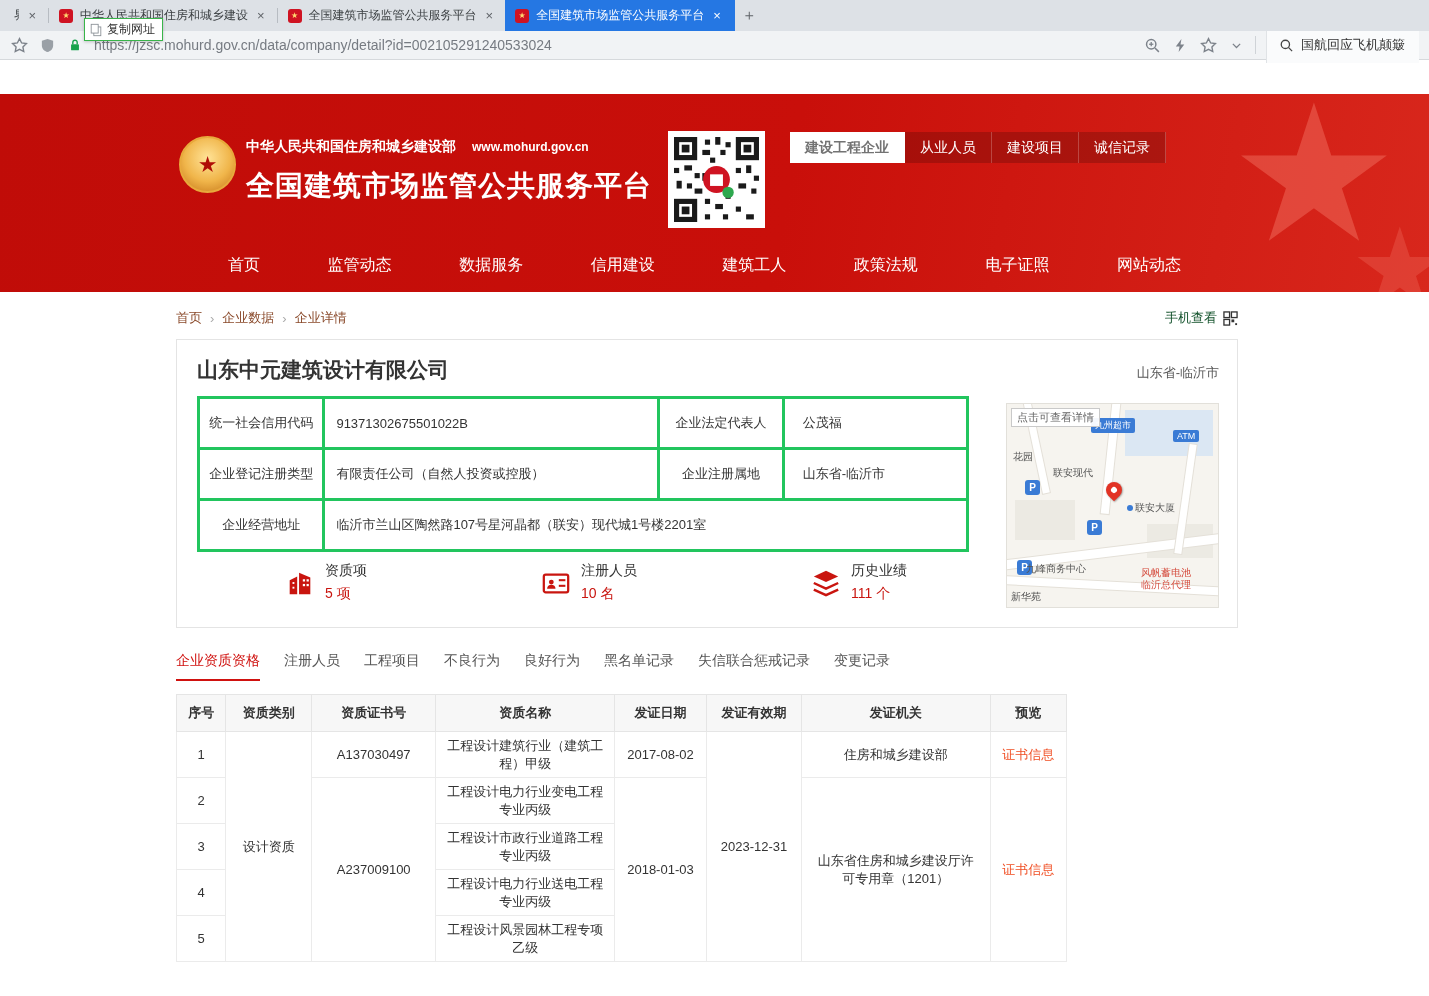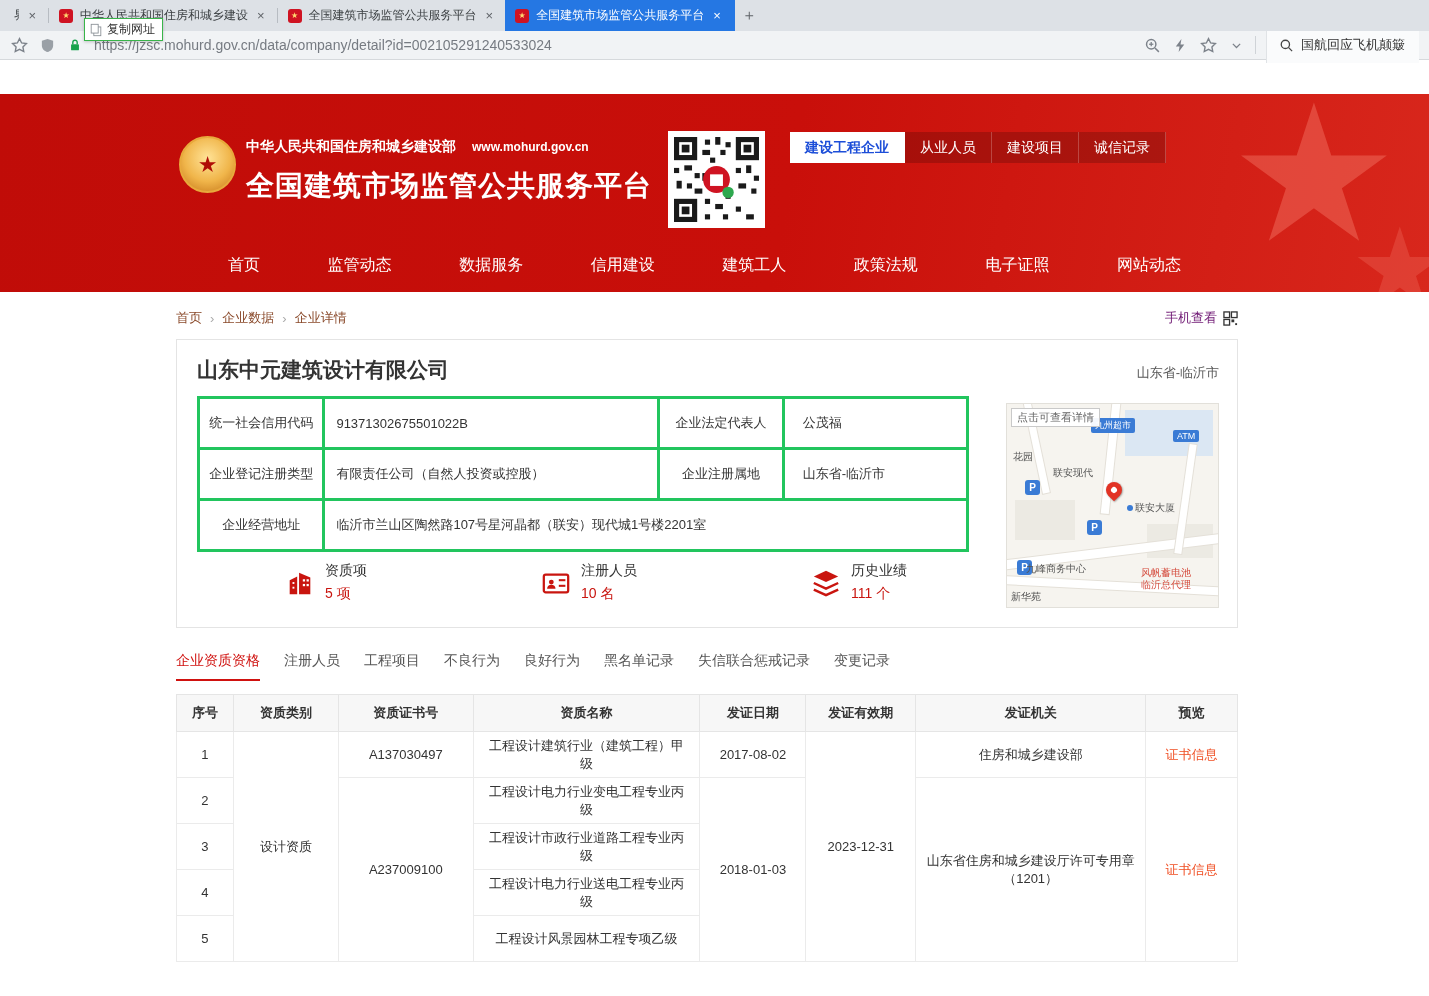--- a/index.html
+++ b/index.html
@@ -41,35 +41,35 @@
             color:#b00d06; font-size:22px; }
   .brand { position:absolute; left:246px; top:44px; color:#fff; }
   .brand-line1 { font-size:14px; font-weight:bold; display:flex; gap:16px; align-items:baseline; }
   .brand-line1 .site { font-size:12px; font-weight:bold; }
   .brand-title { margin-top:11px; font-size:28px; font-weight:bold; letter-spacing:1px; }
   .qrbox { position:absolute; left:668px; top:37px; width:97px; height:97px; background:#fff; padding:6px; }
   .searchbox { position:absolute; left:790px; top:38px; width:447px; }
   .stabs { display:flex; height:31px; }
   .stab { padding:0 15px; display:flex; align-items:center; color:#fff; font-size:14px; cursor:pointer;
           background:rgba(0,0,0,.18); border-right:1px solid rgba(255,255,255,.22); }
-  .stab.active { background:#fff; color:#1d4ed8; font-weight:bold; }
+  .stab.active { background:#fff; color:#737373; font-weight:bold; }
   .srow { display:flex; }
   .srow input { width:385px; height:37px; border:none; outline:none; padding:0 12px; font-size:13px;
                 font-family:inherit; color:#333; }
   .srow input::placeholder { color:#a7a7a7; }
   .sbtn { width:62px; height:37px; border:none; background:#8f1a0d; color:#fff; font-size:15px; cursor:pointer; font-family:inherit; }
   .nav { position:absolute; bottom:0; left:228px; right:248px; height:53px; display:flex; justify-content:space-between; align-items:center; }
   .nav span { color:#fff; font-size:16px; cursor:pointer; }
 
   
   .content { width:1062px; margin-left:176px; }
   .crumbrow { margin-top:17px; display:flex; align-items:center; font-size:13px; }
   .crumb { color:#8a4a2b; cursor:pointer; }
   .crumb-sep { color:#aaa; margin:0 8px; }
-  .mobileview { margin-left:auto; display:flex; align-items:center; gap:6px; color:#701a75; cursor:pointer; }
+  .mobileview { margin-left:auto; display:flex; align-items:center; gap:6px; color:#14532d; cursor:pointer; }
 
   .card { margin-top:12px; border:1px solid #e4e4e4; position:relative; padding:16px 18px 16px 20px; height:289px; }
   .card-head { display:flex; justify-content:space-between; align-items:baseline; }
   .co-name { font-size:21px; font-weight:bold; color:#333; }
   .co-region { font-size:13px; color:#555; }
   .infotable { margin-top:12px; border-collapse:collapse; width:772px; font-size:13px; }
   .infotable td { border:3px solid #22c55e; height:51px; }
   .infotable .lbl { width:126px; text-align:center; color:#333; }
   .infotable .lbl2 { width:125px; text-align:center; }
   .infotable .val { width:336px; padding-left:11px; }
@@ -96,21 +96,21 @@
   .maphint { position:absolute; left:4px; top:4px; background:rgba(255,255,255,.95); border:1px solid #c9c9c9;
              font-size:11px; color:#666; padding:1px 5px; z-index:5; }
   .bluedot { position:absolute; width:6px; height:6px; border-radius:50%; background:#3a7bd5; }
 
   
   .dtabs { margin-top:24px; display:flex; gap:24px; font-size:14px; color:#555; }
   .dtab { padding-bottom:9px; cursor:pointer; }
   .dtab.active { color:#d0120f; border-bottom:2px solid #d0120f; }
 
   
-  #qual-table { margin-top:13px; width:1062px; border-collapse:collapse; font-size:13px; text-align:center; }
+  #qual-table { margin-top:13px; width:891px; border-collapse:collapse; font-size:13px; text-align:center; }
   #qual-table th { background:#f7f7f7; border:1px solid #e5e5e5; height:37px; font-size:13px; color:#333; }
   #qual-table td { border:1px solid #ebebeb; height:46px; padding:4px 10px; color:#333; }
   #qual-table td.link { color:#f04e23; cursor:pointer; }
 </style>
 </head>
 <body>
 
 <div>
   <div class="tabbar">
     <div class="tab partial">

